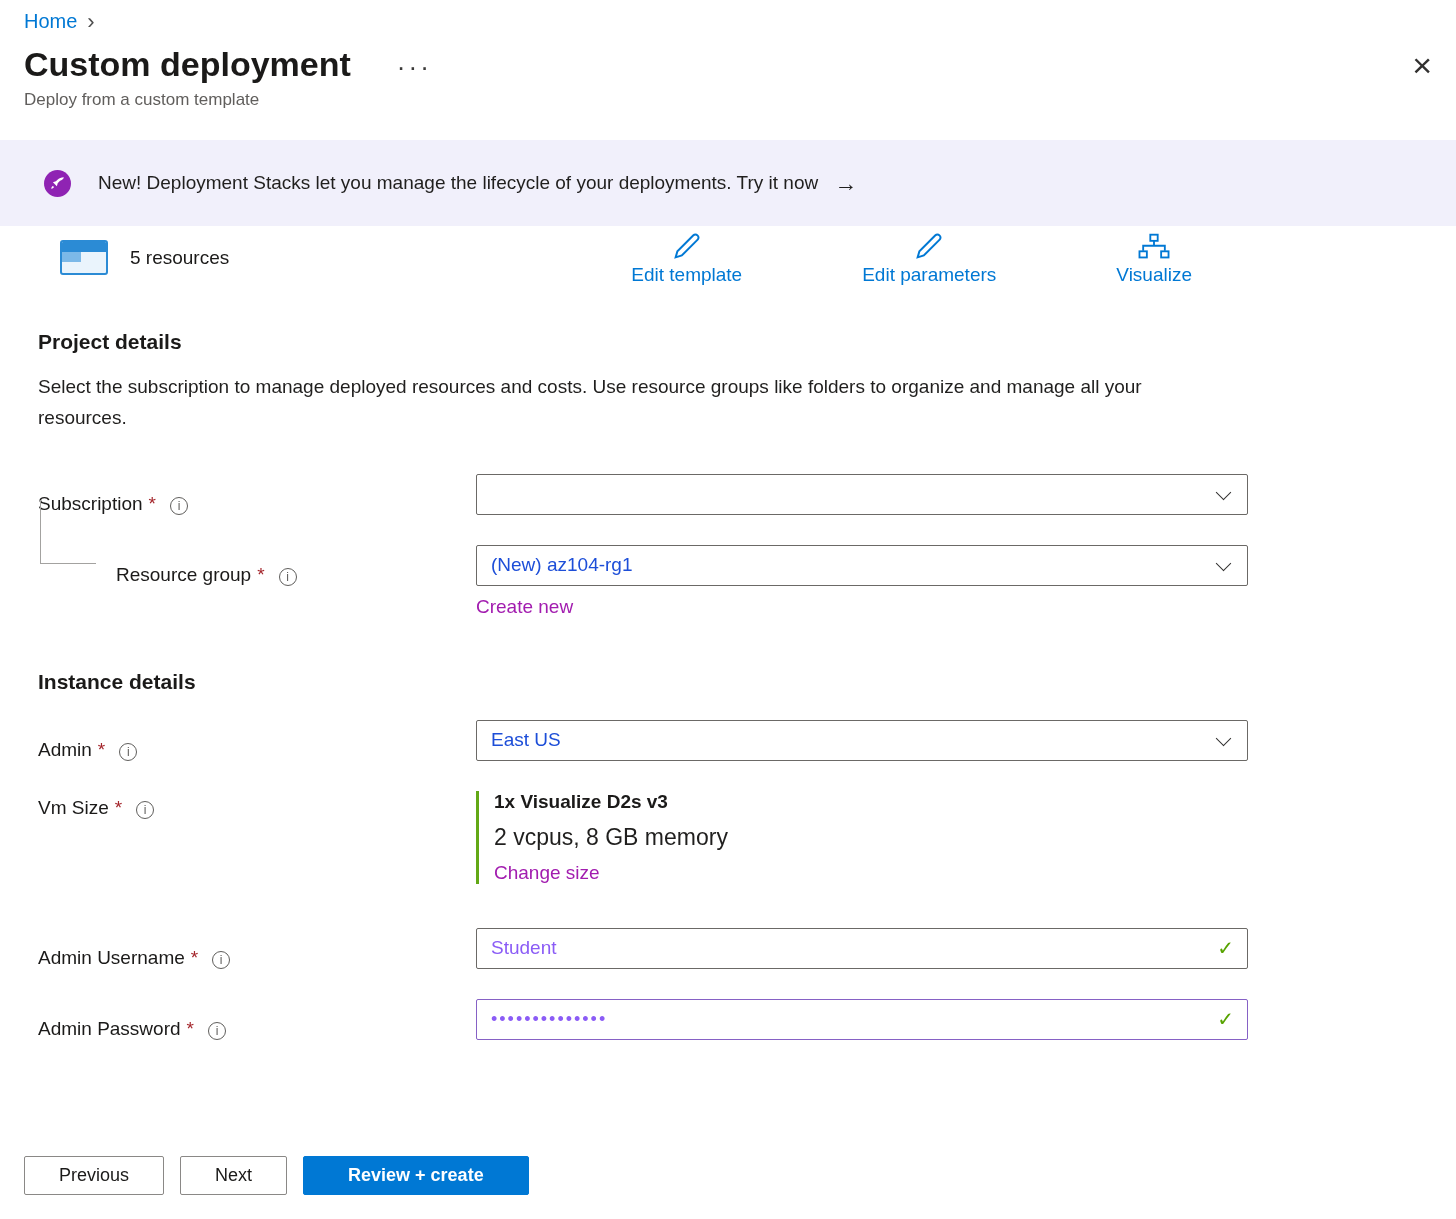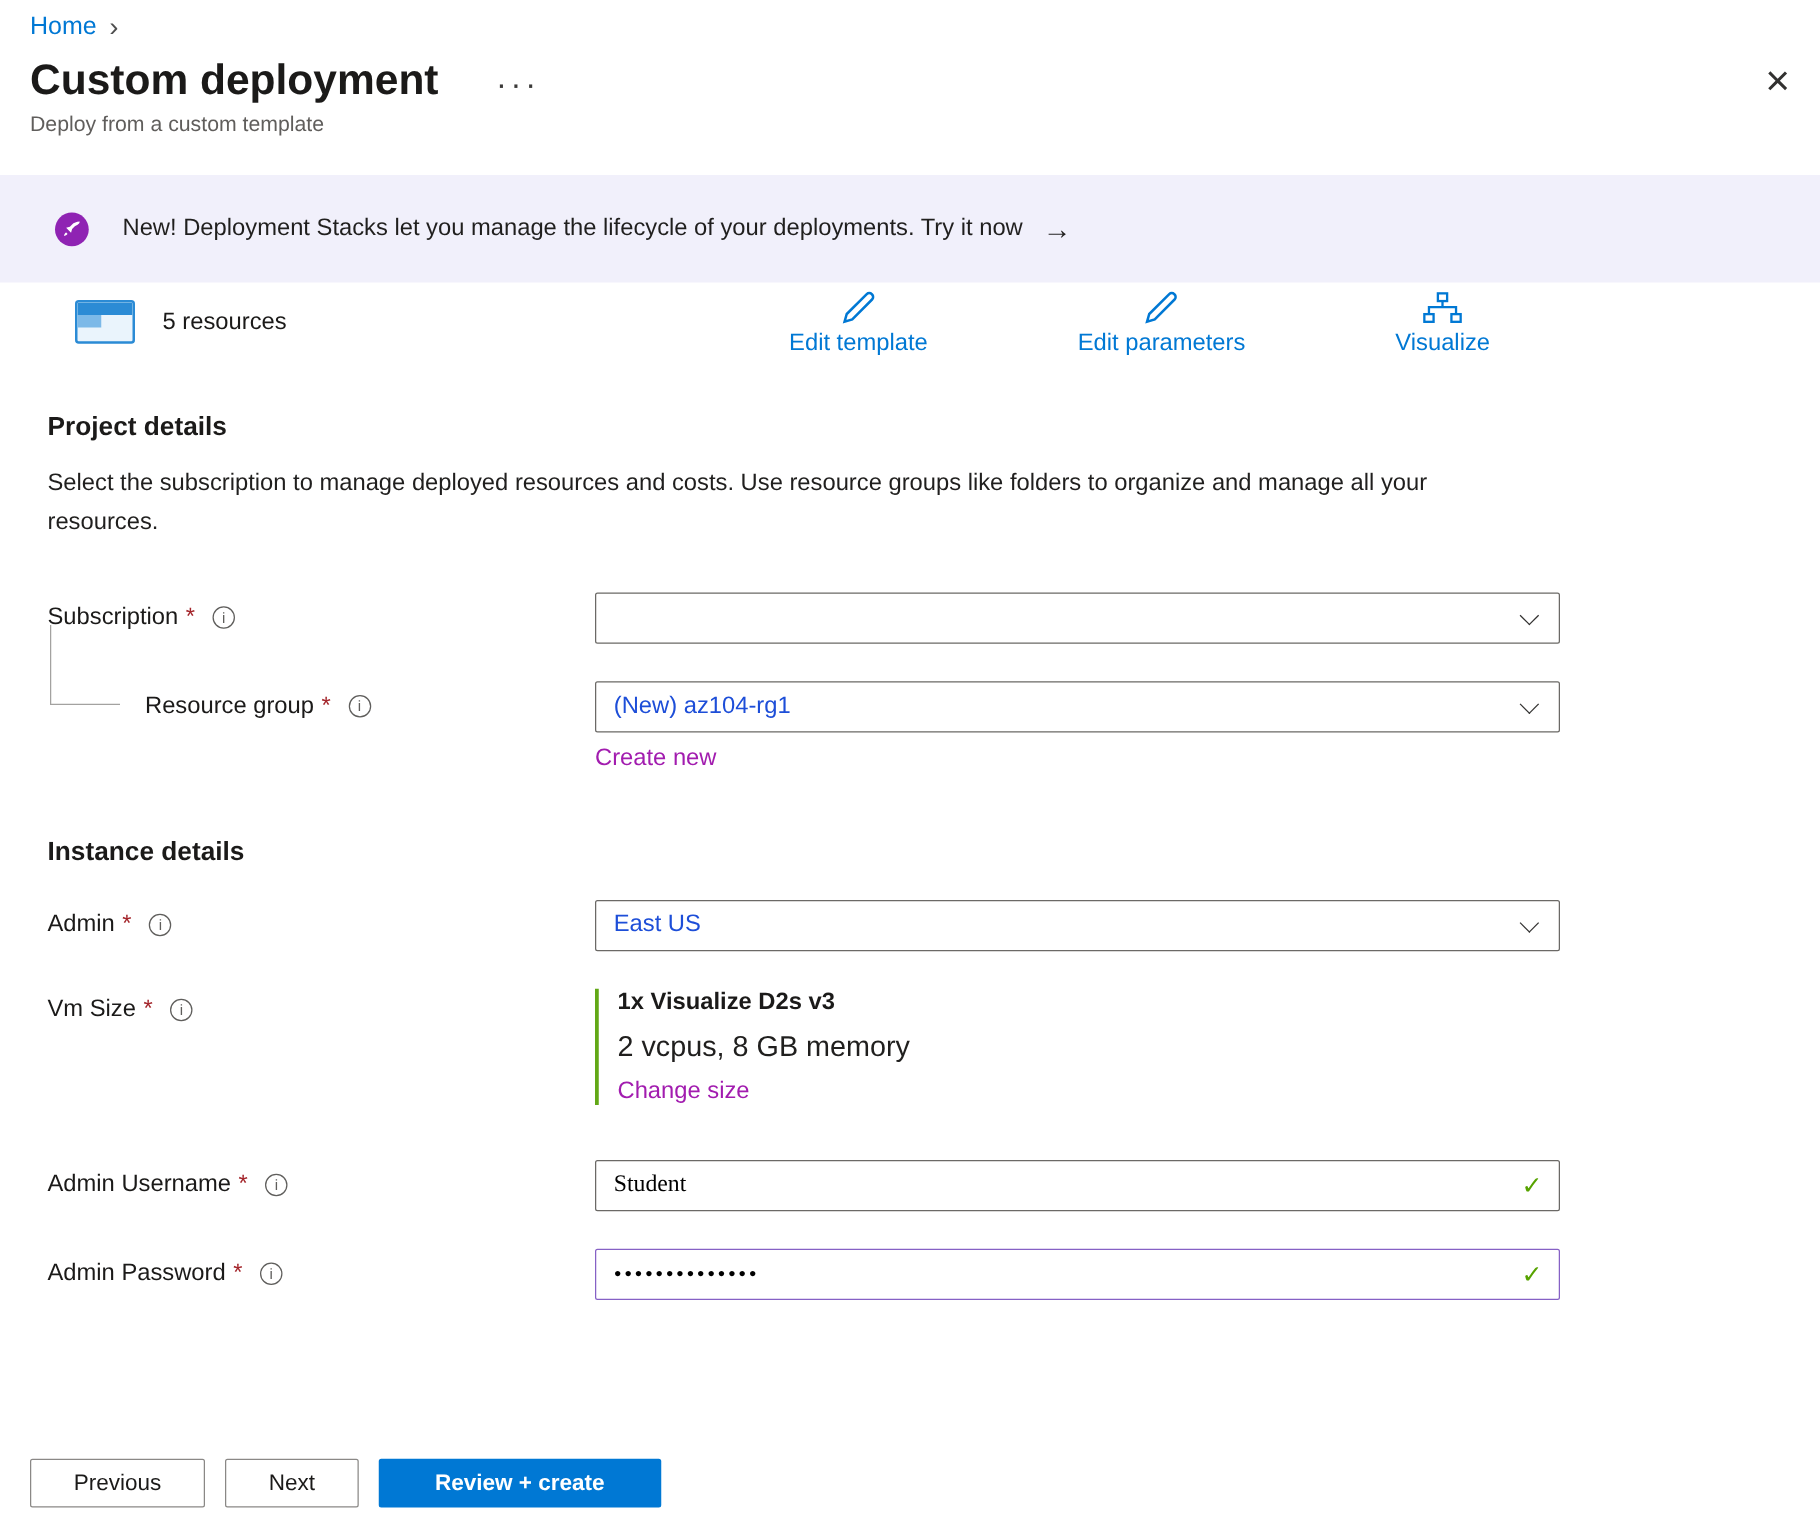--- a/index.html
+++ b/index.html
@@ -38,47 +38,47 @@
   
   h2{font-size:21px;font-weight:700;color:#1b1a19;margin-left:38px}
   .h2-project{margin-top:44px}
   .h2-instance{margin-top:52px;margin-bottom:26px}
   .desc{font-size:19px;color:#201f1e;margin:18px 24px 0 38px;max-width:1165px;line-height:1.62}
 
   
   .proj-form{position:relative;margin-top:40px}
   .inst-form{position:relative}
   .form-row{display:flex;align-items:flex-start;padding:0 24px;margin-bottom:30px}
-  .label-col{width:452px;padding-left:14px;font-size:19px;color:#1b1a19;display:flex;align-items:center;flex:none;min-height:41px}
+  .label-col{width:452px;padding-left:14px;font-size:19px;color:#1b1a19;display:flex;align-items:flex-end;flex:none;min-height:41px}
   .rg-label-col{padding-left:92px}
   .vm-label-col{min-height:0;margin-top:6px}
   .req{color:#a4262c;margin-left:6px;font-size:19px}
   .info{width:18px;height:18px;border:1px solid #5f5e5c;border-radius:50%;font-size:12px;display:inline-flex;align-items:center;justify-content:center;margin-left:14px;color:#5f5e5c;cursor:default;flex:none}
   .control-col{width:772px;position:relative}
   .dropdown{height:41px;border:1px solid #6b6966;border-radius:2px;display:flex;align-items:center;padding:0 44px 0 14px;font-size:19px;background:#fff;cursor:pointer;position:relative;color:#1d4ed8}
   .chev{position:absolute;right:18px;top:12px;width:11px;height:11px;border-right:1.8px solid #323130;border-bottom:1.8px solid #323130;transform:rotate(45deg)}
   .rg-connector{position:absolute;left:40px;top:26px;width:56px;height:64px;border-left:1px solid #a3a2a0;border-bottom:1px solid #a3a2a0}
   .link{color:#a21caf;text-decoration:none;cursor:pointer;font-size:19px}
   .create-new{display:inline-block;margin-top:10px}
 
   
   .vm-row{margin-bottom:44px}
   .vm-block{border-left:3px solid #62a816;padding-left:15px}
   .vm-title{font-size:19px;font-weight:700;color:#1b1a19}
   .vm-sub{font-size:23px;margin-top:11px;color:#201f1e}
   .vm-change{display:inline-block;margin-top:11px}
 
   
   .input-wrap{position:relative}
-  .input-wrap input{width:100%;height:41px;border:1px solid #6b6966;border-radius:2px;padding:0 42px 0 14px;font-size:19px;font-family:Liberation Serif, serif;color:#000000;outline:none;background:#fff}
+  .input-wrap input{width:100%;height:41px;border:1px solid #6b6966;border-radius:2px;padding:0 42px 0 14px;font-size:19px;font-family:Liberation Sans, sans-serif;color:#8b5cf6;outline:none;background:#fff}
   .input-wrap .check{position:absolute;right:14px;top:8px;font-size:20px;color:#57a300;font-weight:700}
   .pwd input{border-color:#8661c5;font-size:18px;letter-spacing:2px}
 
   
-  .footer{position:absolute;left:24px;bottom:13px;display:flex;gap:16px}
+  .footer{position:absolute;left:24px;bottom:24px;display:flex;gap:16px}
   .btn{height:39px;padding:0 34px;font-size:18px;font-family:inherit;background:#fff;border:1px solid #8a8886;border-radius:2px;color:#1b1a19;cursor:pointer}
   .btn.primary{background:#0078d4;border-color:#0078d4;color:#fff;font-weight:700;padding:0 44px}
 </style>
 </head>
 <body>
 
 <div class="page">
 
   <div class="breadcrumb">
     <a href="#">Home</a>

